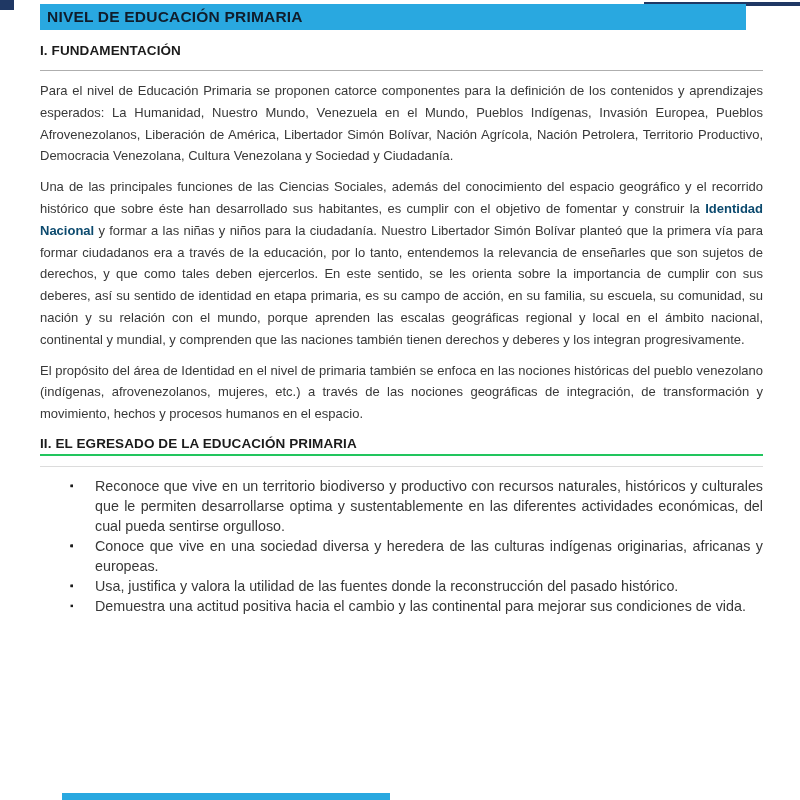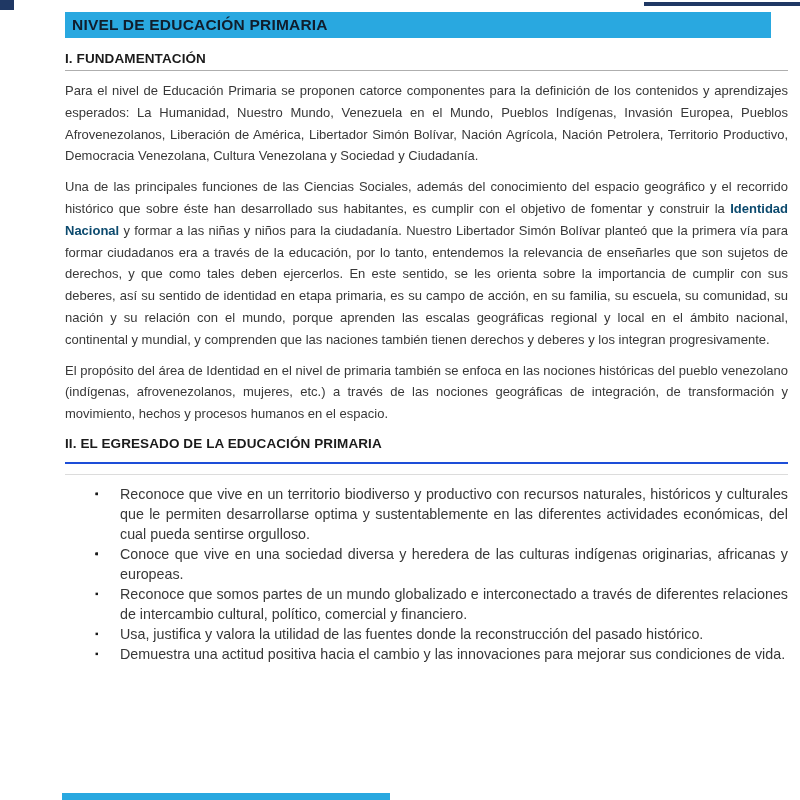--- a/index.html
+++ b/index.html
@@ -12,38 +12,38 @@
   .corner-block{
     position:absolute;top:0;left:0;width:14px;height:10px;background:#1f3864;
   }
   .top-right-rule{
     position:absolute;top:2px;left:644px;right:0;height:4px;background:#1f3864;
   }
   .bottom-partial-bar{
     position:absolute;bottom:0;left:62px;width:328px;height:7px;background:#29a8e0;
   }
   .content{
-    position:absolute;left:40px;top:12px;width:723px;margin-left:25px;
+    position:absolute;left:40px;top:4px;width:723px;
   }
   .title-bar{
     width:706px;height:26px;background:#29a8e0;
     display:flex;align-items:center;
     padding-left:7px;box-sizing:border-box;
   }
   .title-bar span{
     font-weight:bold;font-size:15.5px;color:#101d2c;letter-spacing:.2px;
   }
   .section-heading{
     font-weight:bold;color:#1b1b1b;font-size:13.5px;letter-spacing:.1px;
   }
   .heading-1{
-    margin-top:13px;padding-bottom:4px;border-bottom:1px solid #aeaeae;
+    margin-top:13px;padding-bottom:12px;border-bottom:1px solid #aeaeae;
   }
   .heading-2{
-    margin-top:11px;padding-bottom:11px;border-bottom:2px solid #1d4ed8;
+    margin-top:11px;padding-bottom:3px;border-bottom:2px solid #22c55e;
   }
   .sub-rule{
     margin-top:10px;border-top:1px solid #dcdcdc;height:0;
   }
   p.body-par{
     margin:9px 0 0 0;
     font-size:13px;line-height:21.8px;
     text-align:justify;
   }
   p.body-par b{color:#0c4a6e;}
@@ -81,20 +81,20 @@
 
   <div class="section-heading heading-2">II. EL EGRESADO DE LA EDUCACIÓN PRIMARIA</div>
   <div class="sub-rule"></div>
 
   <ul class="egresado-list">
     <li><span class="bullet">▪</span></li>
     <li><span class="bullet">▪</span><span>Reconoce que vive en un territorio biodiverso y productivo con recursos naturales, históricos y culturales que le permiten desarrollarse optima y sustentablemente en las diferentes actividades económicas, del cual pueda sentirse orgulloso.</span></li>
     <li><span class="bullet">▪</span></li>
     <li><span class="bullet">▪</span></li>
     <li><span class="bullet">▪</span><span>Conoce que vive en una sociedad diversa y heredera de las culturas indígenas originarias, africanas y europeas.</span></li>
-    <li><span class="bullet">▪</span><span>Reconoce que somos partes de un mundo globalizado e interconectado a través de diferentes relaciones de intercambio cultural, político, comercial y financiero.</span></li>
+    <li><span class="bullet">▪</span></li>
     <li><span class="bullet">▪</span><span>Usa, justifica y valora la utilidad de las fuentes donde la reconstrucción del pasado histórico.</span></li>
-    <li><span class="bullet">▪</span><span>Demuestra una actitud positiva hacia el cambio y las innovaciones para mejorar sus condiciones de vida.</span></li>
+    <li><span class="bullet">▪</span><span>Demuestra una actitud positiva hacia el cambio y las continental para mejorar sus condiciones de vida.</span></li>
   </ul>
 
 </div>
 
 <div class="bottom-partial-bar"></div>
 
 </body></html>

